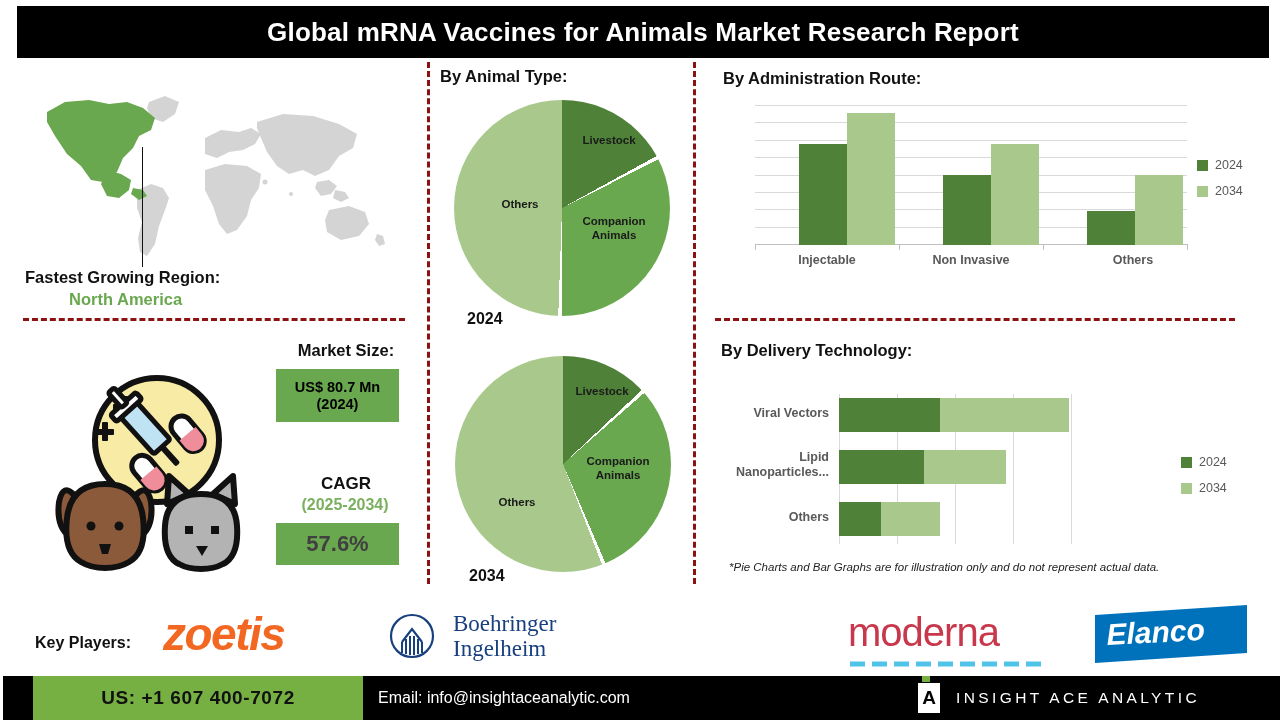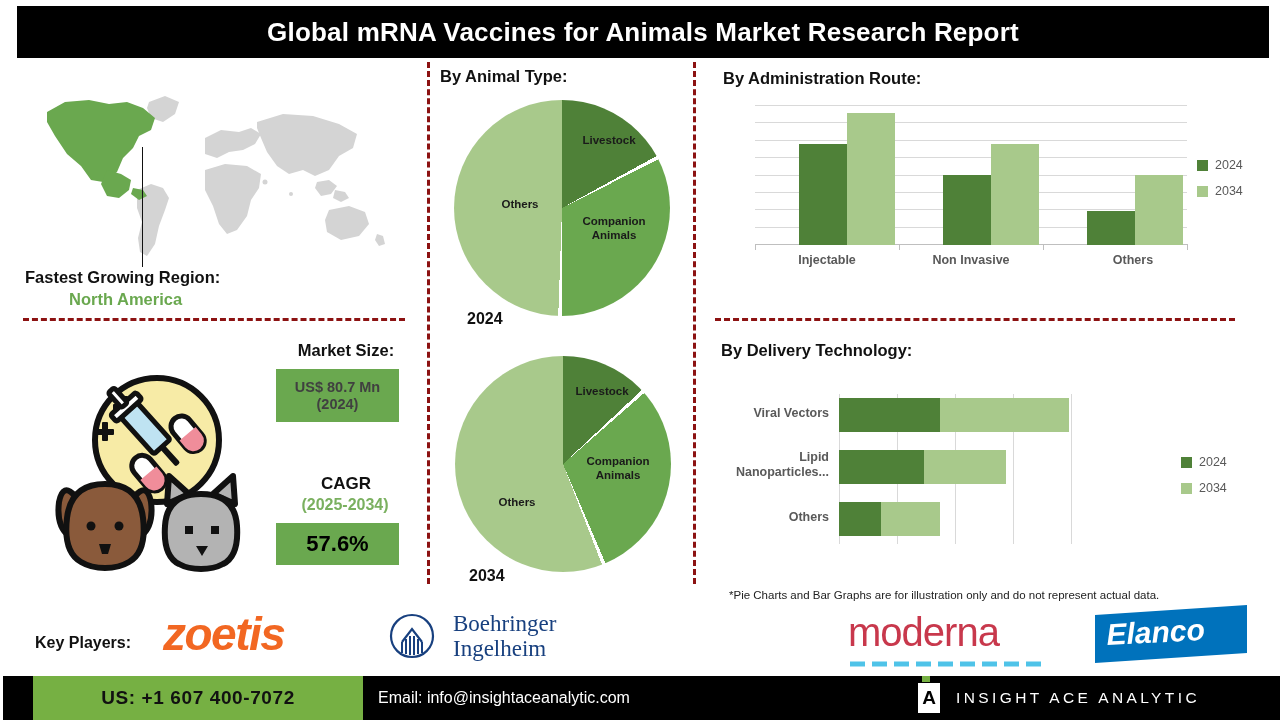--- a/index.html
+++ b/index.html
@@ -21,27 +21,27 @@
   .pointer-line{position:absolute;left:139px;top:147px;width:0;height:120px;border-left:1.6px solid #111;}
   .fast-label{position:absolute;left:22px;top:268px;font-size:16.5px;font-weight:bold;color:#111;}
   .fast-value{position:absolute;left:66px;top:290px;font-size:16.5px;font-weight:bold;color:#6aa84f;}
 
   .pets{position:absolute;left:36px;top:358px;width:240px;height:222px;}
   .pets svg{width:100%;height:100%;display:block;}
 
   .ms-title{position:absolute;left:278px;top:341px;width:130px;text-align:center;font-size:16.5px;font-weight:bold;color:#111;}
   .ms-box{position:absolute;left:273px;top:369px;width:123px;height:53px;background:#6aa84f;
       display:flex;flex-direction:column;align-items:center;justify-content:center;}
-  .ms-box span{color:#404040;font-size:14.5px;font-weight:bold;line-height:17px;}
+  .ms-box span{color:#000000;font-size:14.5px;font-weight:bold;line-height:17px;}
 
   .cagr-title{position:absolute;left:278px;top:474px;width:130px;text-align:center;font-size:17px;font-weight:bold;color:#111;}
   .cagr-years{position:absolute;left:272px;top:496px;width:140px;text-align:center;font-size:16px;font-weight:bold;color:#7ab05f;}
   .cagr-box{position:absolute;left:273px;top:523px;width:123px;height:42px;background:#6aa84f;
       display:flex;align-items:center;justify-content:center;}
-  .cagr-box span{color:#000000;font-size:22px;font-weight:bold;}
+  .cagr-box span{color:#404040;font-size:22px;font-weight:bold;}
 
   
   .sec-title{position:absolute;font-size:16.5px;font-weight:bold;color:#111;}
   .pie{position:absolute;border-radius:50%;}
   .pie-year{position:absolute;font-size:16px;font-weight:bold;color:#111;}
   .slice-label{position:absolute;font-size:11.5px;font-weight:bold;color:#1a1a1a;text-align:center;line-height:14px;}
 
   
   .vchart{position:absolute;left:752px;top:105px;width:432px;height:140px;}
   .vgrid{position:absolute;left:0;right:0;height:0;border-top:1px solid #d9d9d9;}
@@ -55,21 +55,21 @@
   .legend-swatch{width:11px;height:11px;margin-right:7px;}
   .legend-text{font-size:12.5px;color:#595959;}
 
   
   .hchart{position:absolute;left:836px;top:394px;width:330px;height:150px;}
   .hgrid{position:absolute;top:0;bottom:0;width:0;border-left:1px solid #d9d9d9;}
   .hrow{position:absolute;height:34px;}
   .hseg{position:absolute;top:0;height:100%;}
   .hcat{position:absolute;text-align:right;font-size:12.5px;font-weight:bold;color:#595959;line-height:15px;}
 
-  .note{position:absolute;left:726px;top:561px;font-size:11.5px;color:#222;font-family:"Liberation Sans",sans-serif;margin-top:28px;}
+  .note{position:absolute;left:726px;top:561px;font-size:11.5px;font-style:italic;color:#222;font-family:"Liberation Sans",sans-serif;}
 
   
   .kp-label{position:absolute;left:32px;top:634px;font-size:16px;font-weight:bold;color:#111;}
   .logo{position:absolute;}
 
   
   .zoetis{left:160px;top:607px;width:180px;height:56px;}
   .zoetis-text{font-family:"Liberation Sans",sans-serif;font-style:italic;font-weight:bold;font-size:46px;color:#f26722;letter-spacing:-1.5px;}
   
   .boehr{left:385px;top:608px;width:210px;height:56px;display:flex;align-items:center;}

